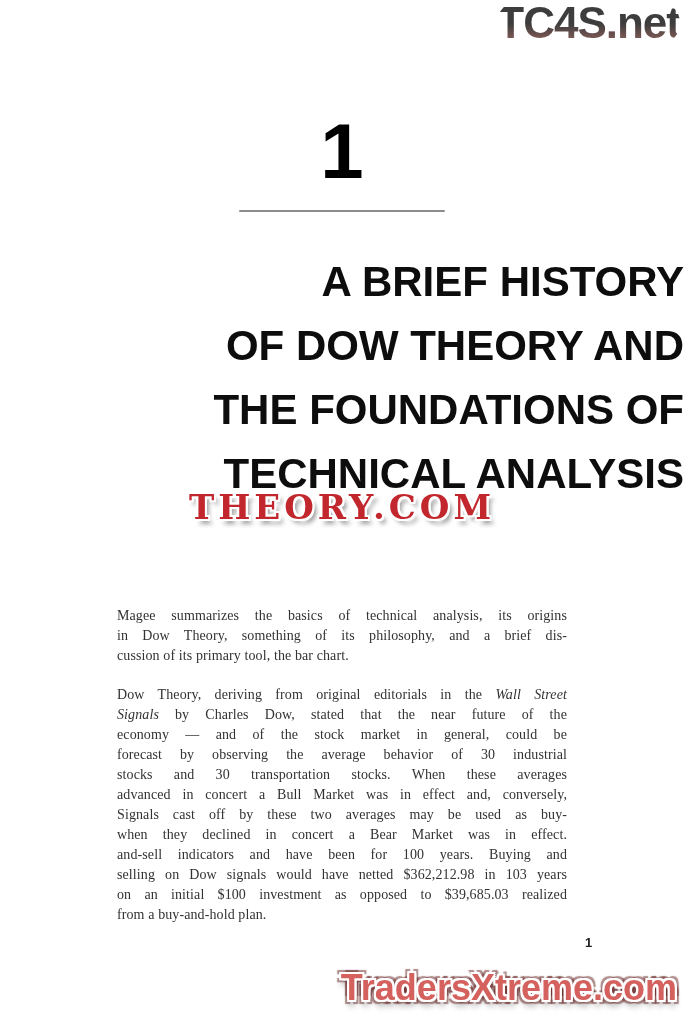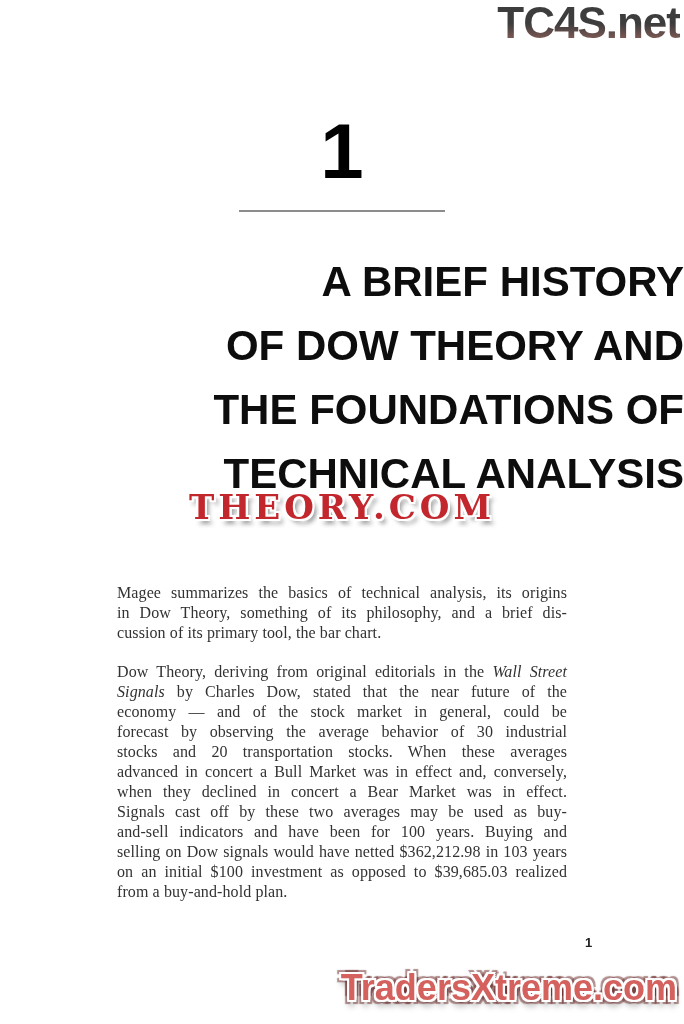--- a/index.html
+++ b/index.html
@@ -4,21 +4,21 @@
 <style>
   :root{
     --title-text:#0d0d0d;
     --body-text:#323232;
     --tc4s-top:#3d3d3d;
     --tc4s-bottom:#98655f;
     --dlsub-red:#c2272d;
     --traders-red:#d4615d;
     --divider:#8c8c8c;
   }
-  *{margin:0;padding:0;box-sizing:border-box;}
+  *{margin:0;padding:0;box-sizing:border-box;border-radius:22px;}
   html,body{background:#ffffff;}
   .page{
     position:relative;
     width:684px;height:1024px;
     background:#ffffff;
     overflow:hidden;
     font-family:"Liberation Serif",serif;
   }
 
   
@@ -68,22 +68,22 @@
     font-weight:700;font-size:34px;line-height:1.2;
     letter-spacing:4px;
     color:var(--dlsub-red);
     text-shadow:
       -2px -2px 0 #fff, 2px -2px 0 #fff, -2px 2px 0 #fff, 2px 2px 0 #fff,
       0 -2px 0 #fff, 0 2px 0 #fff, -2px 0 0 #fff, 2px 0 0 #fff,
       4px 5px 4px rgba(40,40,40,0.45);
   }
 
   .body-text{
-    position:absolute;top:583px;left:117px;width:450px;
-    font-size:16px;line-height:20px;
+    position:absolute;top:606px;left:117px;width:450px;
+    font-size:14px;line-height:20px;
     color:var(--body-text);
     letter-spacing:0.1px;
   }
   .paragraph + .paragraph{margin-top:19px;}
   .body-line{
     text-align:justify;
     text-align-last:justify;
     white-space:normal;
   }
   .body-line-last{text-align-last:left;}
@@ -133,24 +133,24 @@
     <div class="paragraph">
         <div class="body-line"><span>Magee summarizes the basics of technical analysis, its origins</span></div>
         <div class="body-line"><span>in Dow Theory, something of its philosophy, and a brief dis-</span></div>
         <div class="body-line body-line-last"><span>cussion of its primary tool, the bar chart.</span></div>
       </div>
     <div class="paragraph">
         <div class="body-line"><span>Dow Theory, deriving from original editorials in the </span><em>Wall Street</em></div>
         <div class="body-line"><em>Signals</em><span> by Charles Dow, stated that the near future of the</span></div>
         <div class="body-line"><span>economy — and of the stock market in general, could be</span></div>
         <div class="body-line"><span>forecast by observing the average behavior of 30 industrial</span></div>
-        <div class="body-line"><span>stocks and 20 transportation stocks. When these averages</span></div>
+        <div class="body-line"><span>stocks and 30 transportation stocks. When these averages</span></div>
         <div class="body-line"><span>advanced in concert a Bull Market was in effect and, conversely,</span></div>
+        <div class="body-line"><span>Signals cast off by these two averages may be used as buy-</span></div>
         <div class="body-line"><span>when they declined in concert a Bear Market was in effect.</span></div>
-        <div class="body-line"><span>Signals cast off by these two averages may be used as buy-</span></div>
         <div class="body-line"><span>and-sell indicators and have been for 100 years. Buying and</span></div>
         <div class="body-line"><span>selling on Dow signals would have netted $362,212.98 in 103 years</span></div>
         <div class="body-line"><span>on an initial $100 investment as opposed to $39,685.03 realized</span></div>
         <div class="body-line body-line-last"><span>from a buy-and-hold plan.</span></div>
       </div>
   </div>
 
   <div class="folio">1</div>
 
   <div class="wm-bottom">TradersXtreme.com</div>

